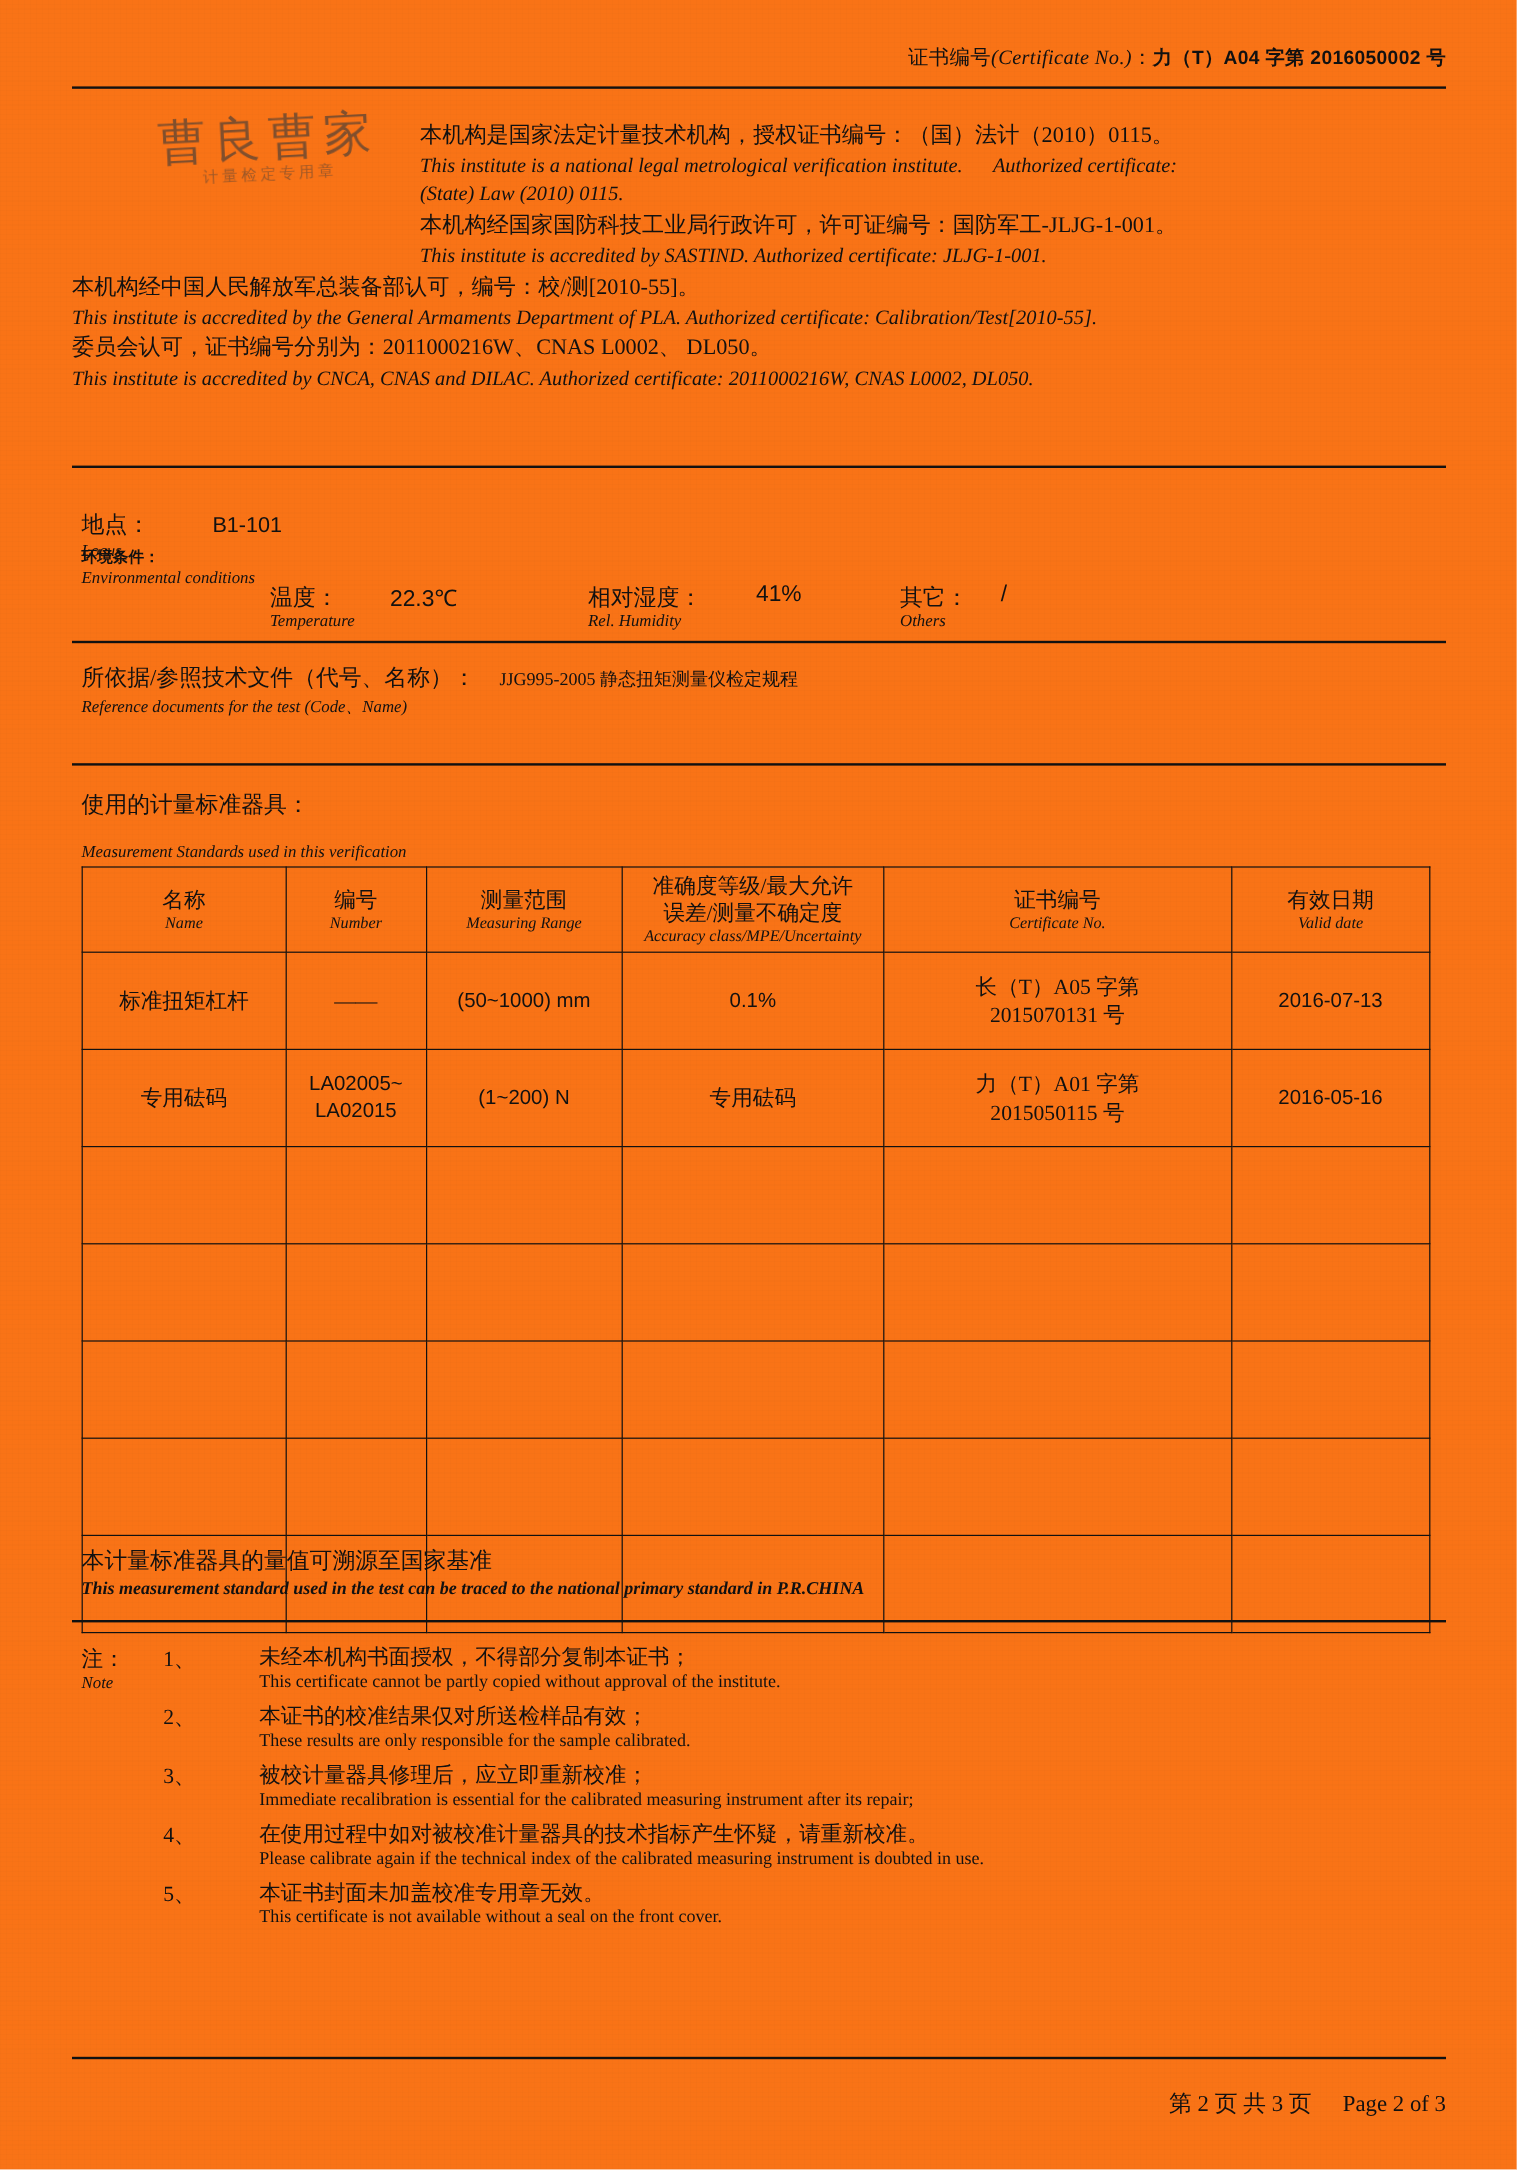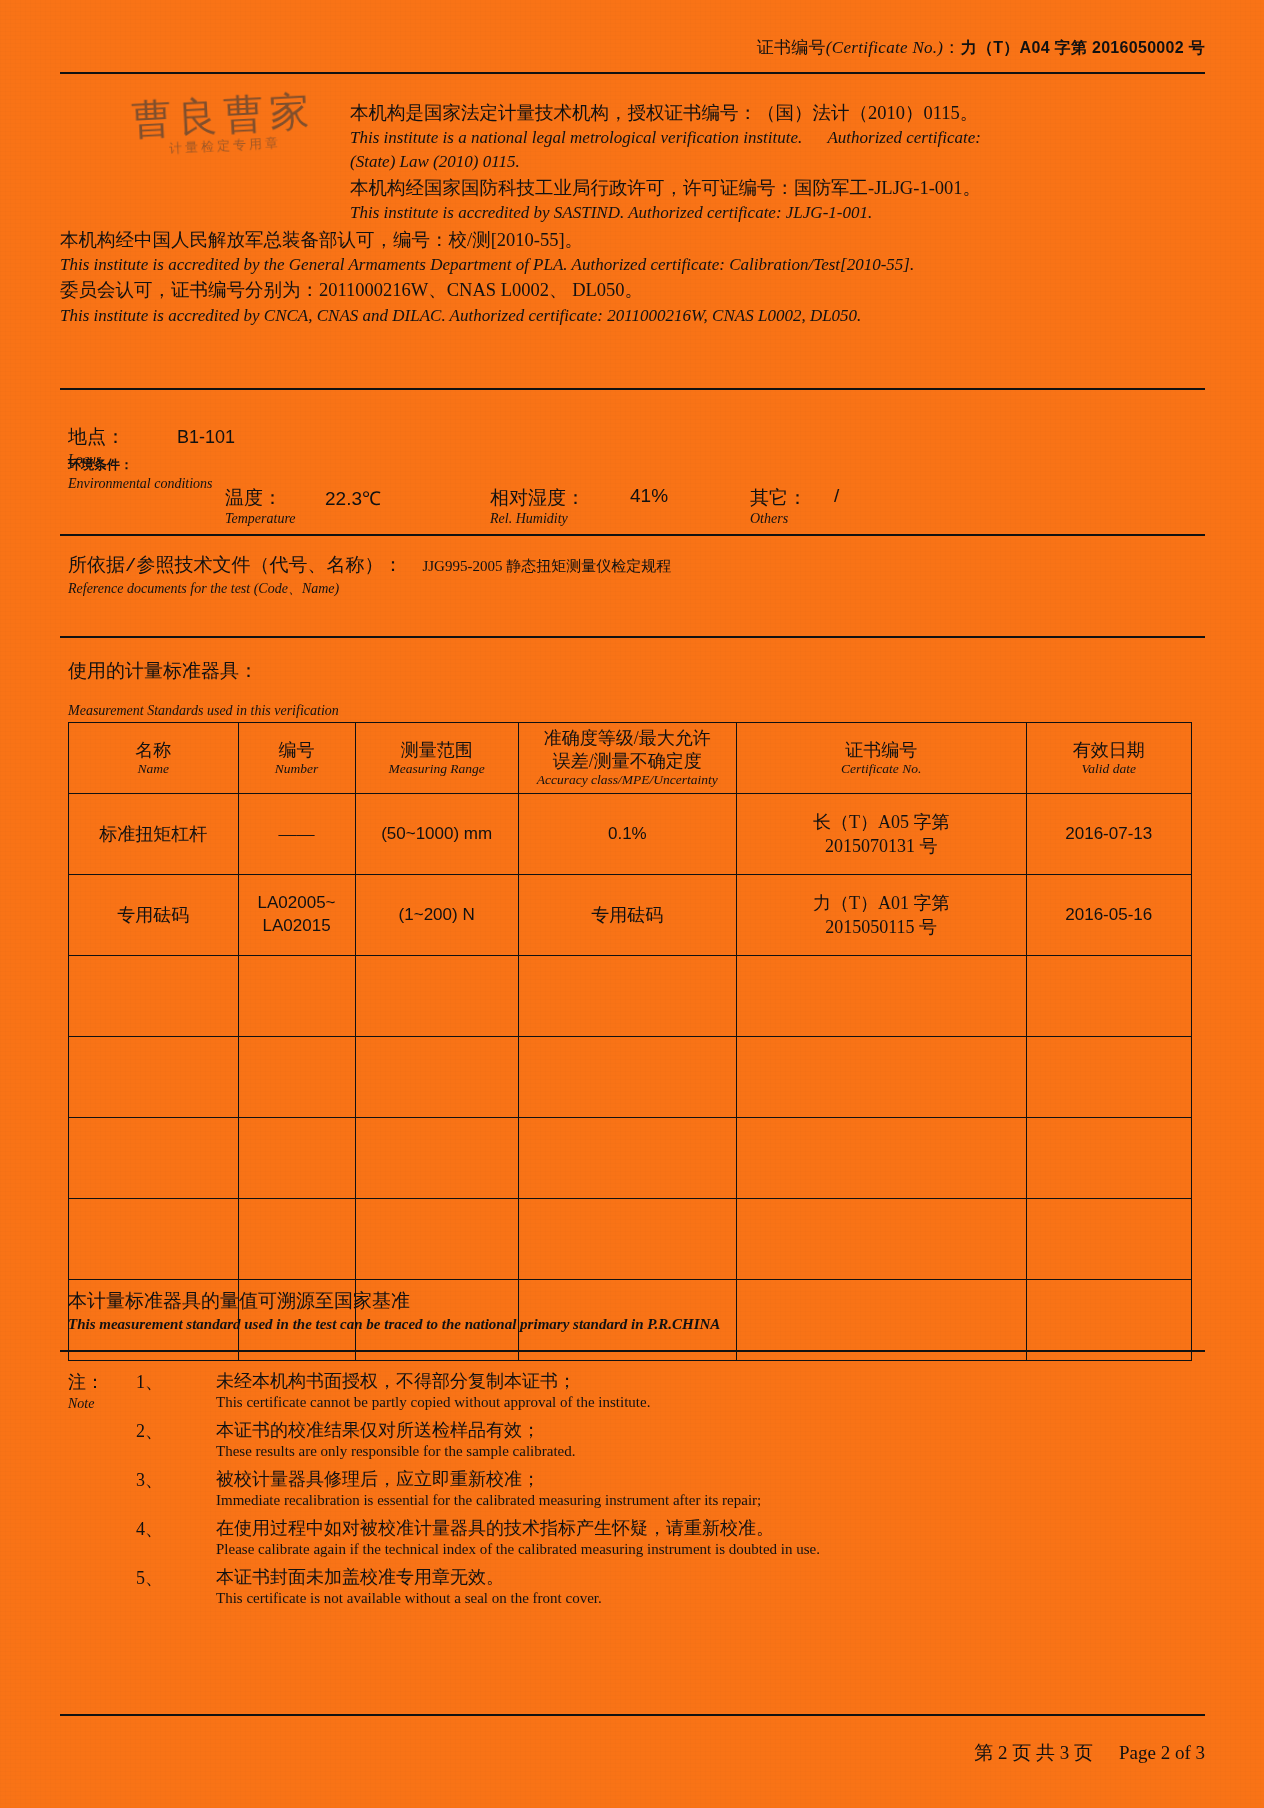--- a/index.html
+++ b/index.html
@@ -128,21 +128,21 @@
     white-space: nowrap;
   }
   .env-item.temp { left: 0; }
   .env-item.hum  { left: 265px; }
   .env-item.oth  { left: 525px; }
   .env-item.hum .v { left: 140px; }
   .env-item.oth .v { left: 84px; }
 
   
   .refdoc { position: absolute; left: 8px; top: 552px; width: 1130px; }
-  .refdoc .cn { font-size: 19px; display: inline-block; font-family: Liberation Mono, monospace; }
+  .refdoc .cn { font-size: 19px; display: inline-block; }
   .refdoc .val {
     display: inline-block;
     margin-left: 20px;
     font-size: 15px;
   }
   .refdoc .en { font-style: italic; font-size: 14px; margin-top: 2px; }
 
   
   .std-head { position: absolute; left: 8px; top: 658px; }
   .std-head .cn { font-size: 19px; }

